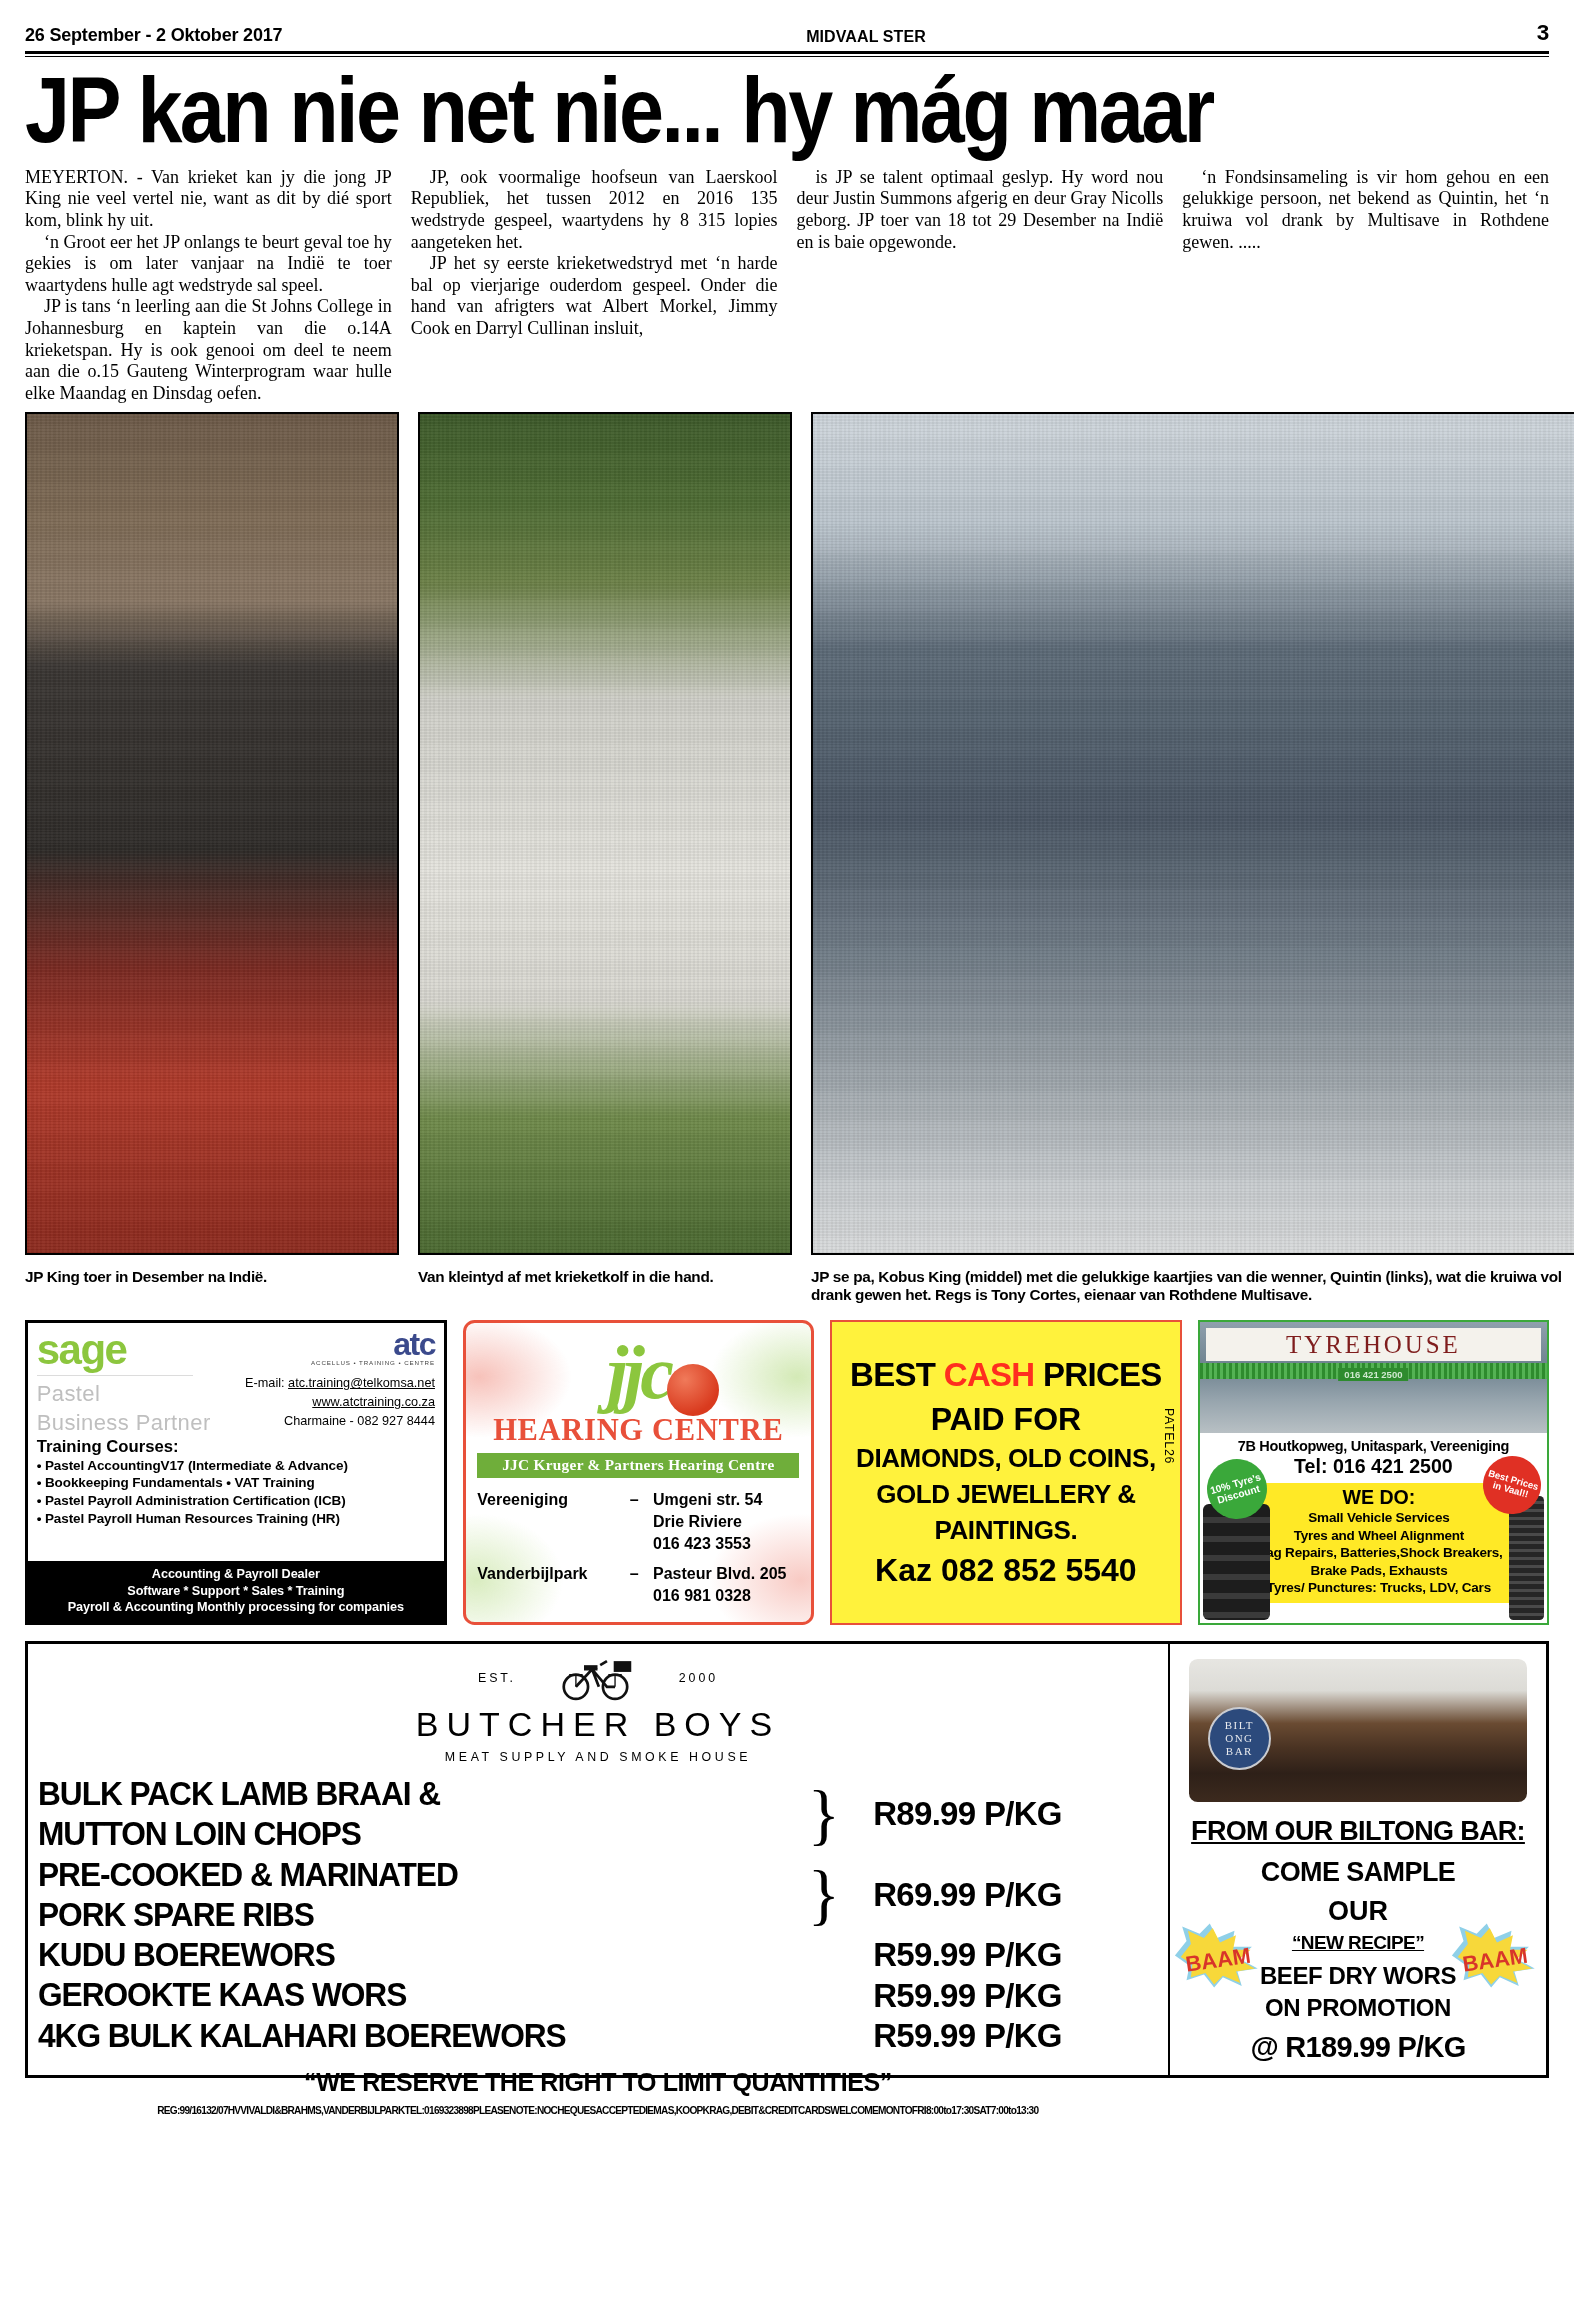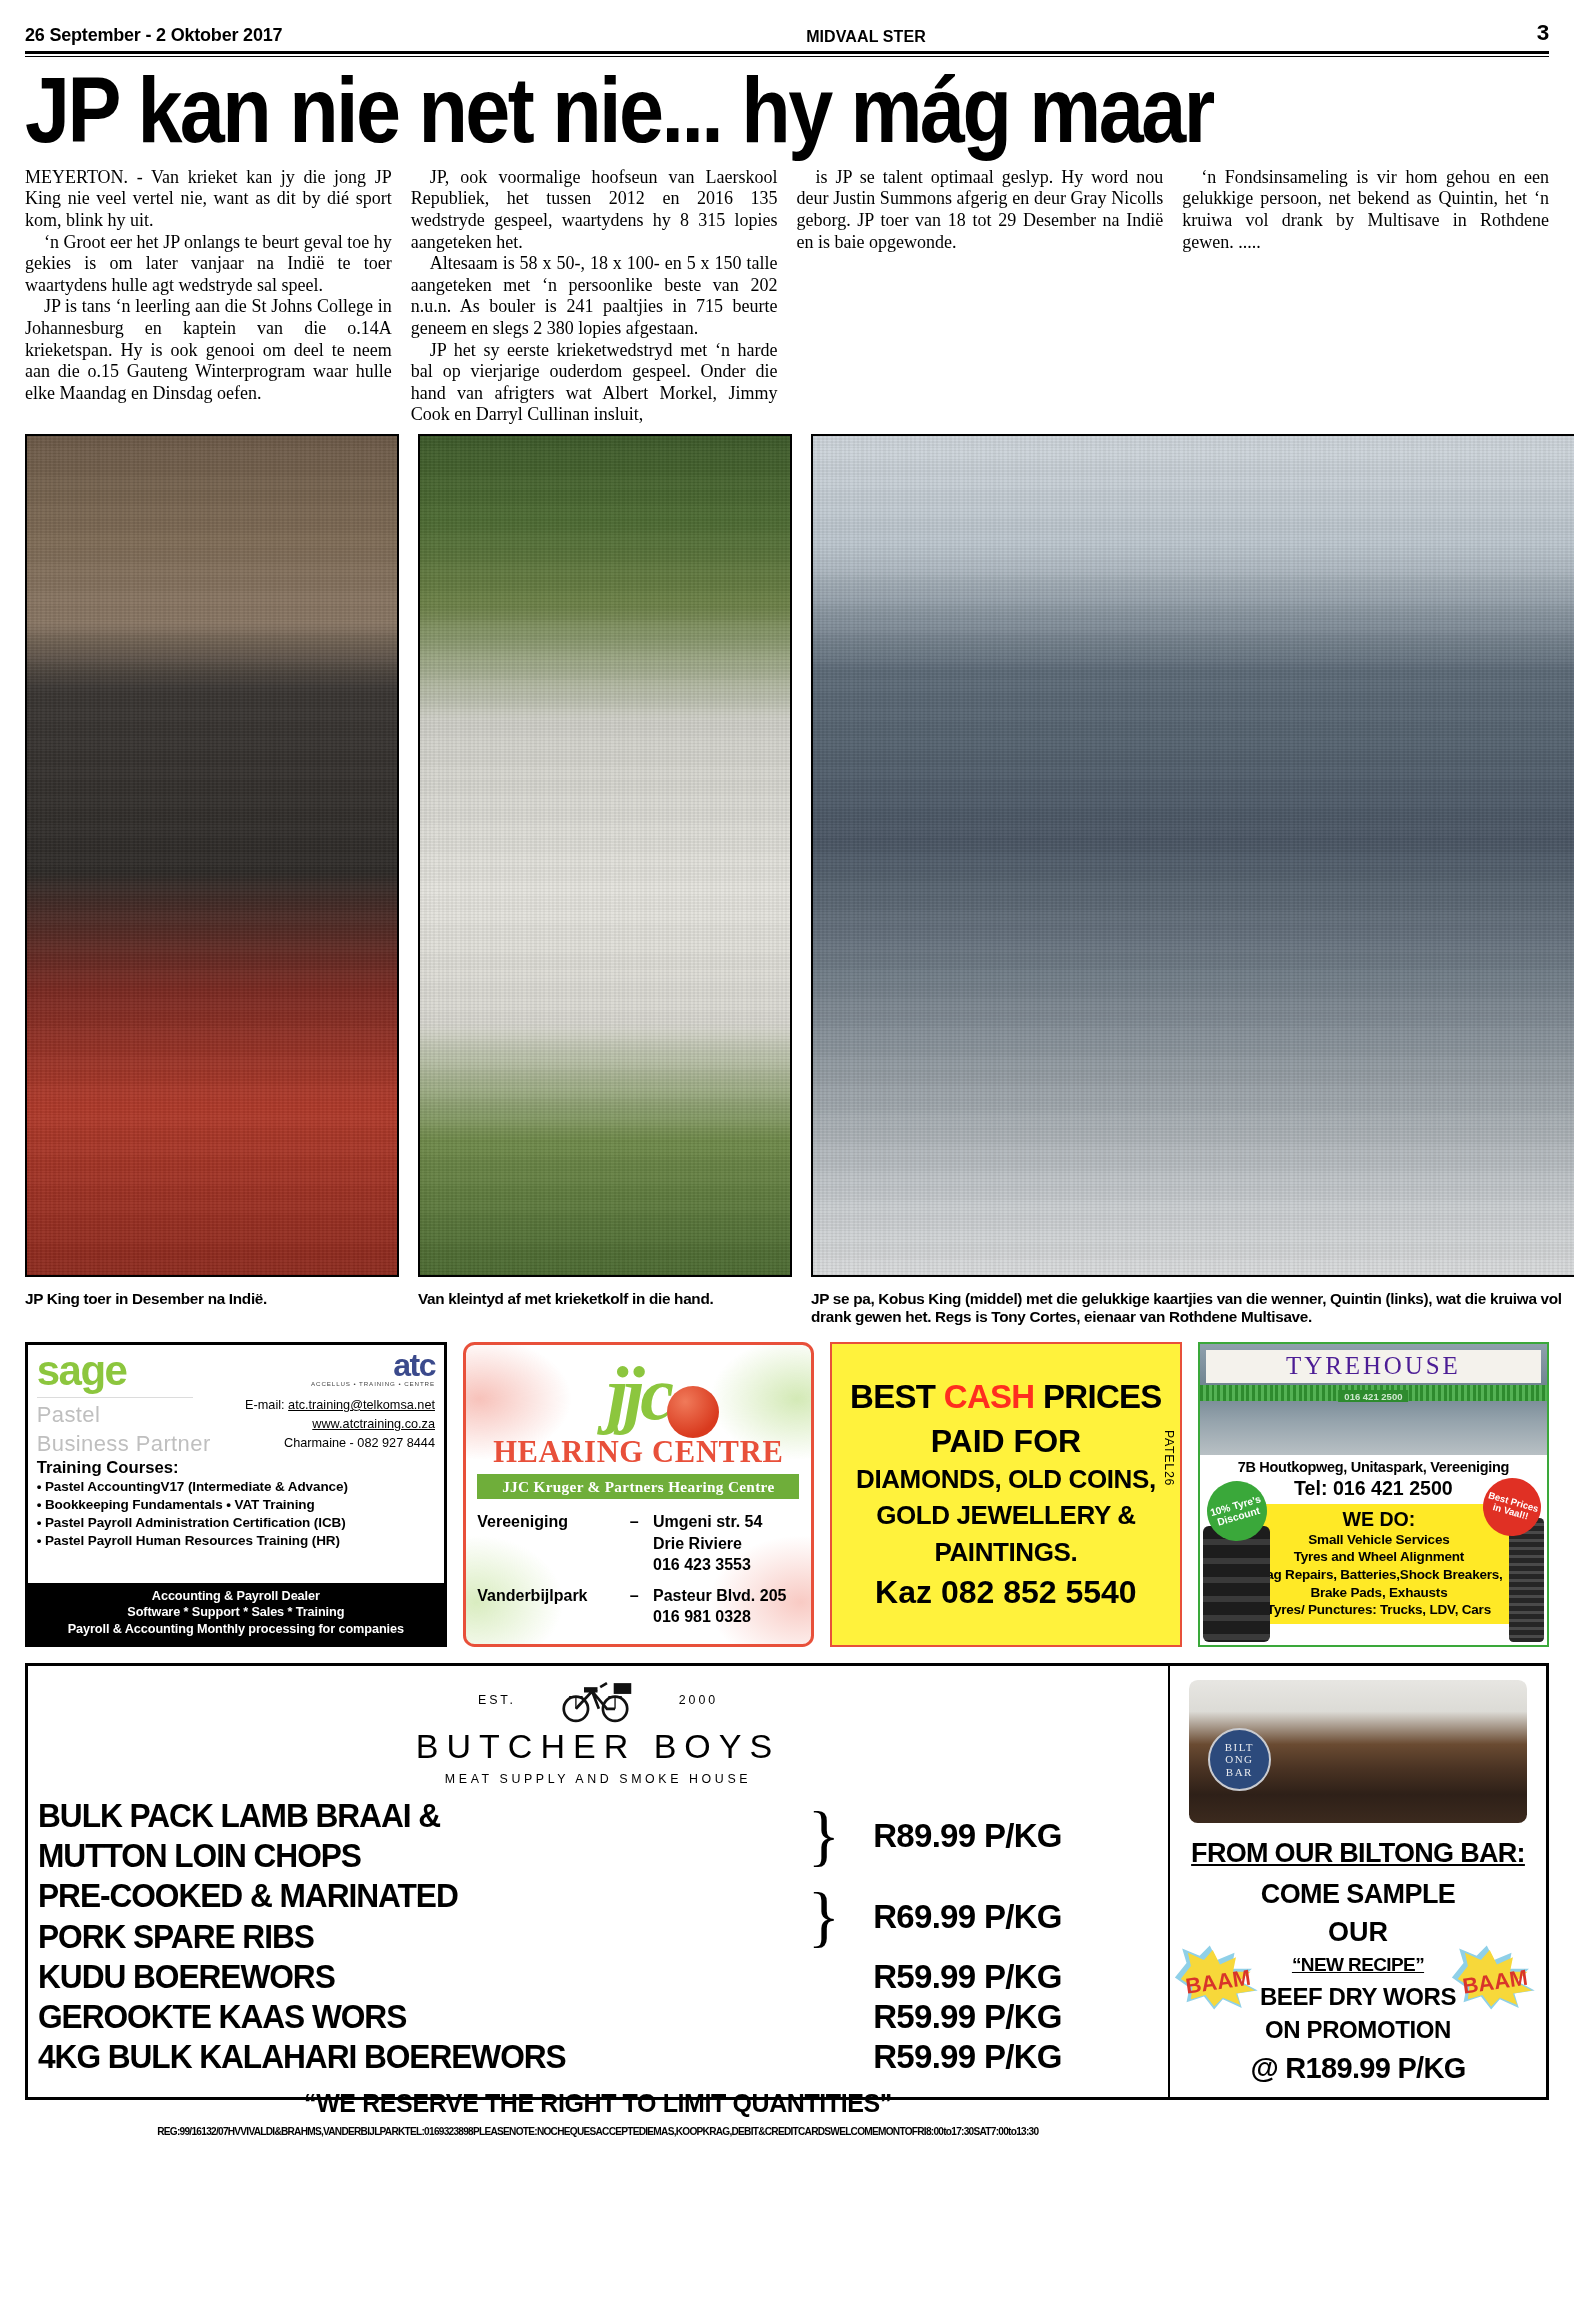--- a/index.html
+++ b/index.html
@@ -132,21 +132,21 @@
   .cash-side { position: absolute; right: 3.6px; top: 86px; writing-mode: vertical-rl;
                font-family: "Liberation Sans", sans-serif; font-size: 12.4px; letter-spacing: 0.7px; }
 
   
   .ad-tyre { width: 369px; border: 2.9px solid #3aa83a; background: #fff; position: relative;
              display: flex; flex-direction: column; }
   .tyre-photo { height: 111px; position: relative; overflow: hidden;
                 background: linear-gradient(180deg,#8fa0ad 0%,#6e828f 40%,#96a4ad 70%,#b8c0c4 100%); }
   .tyre-sign { position: absolute; left: 5.8px; right: 5.8px; top: 5.8px; height: 33px; background: #f4f2ec;
                display: flex; align-items: center; justify-content: center; }
-  .tyre-signtxt { font-family: "Liberation Serif", serif; font-size: 25px; letter-spacing: 2.9px; color: #4c1d95; }
+  .tyre-signtxt { font-family: "Liberation Serif", serif; font-size: 25px; letter-spacing: 2.9px; color: #7f1d1d; }
   .tyre-awn { position: absolute; left: 0; right: 0; top: 41px; height: 16px;
               background: repeating-linear-gradient(90deg, #2e8b2e 0 2.9px, #54b254 2.9px 5.8px); }
   .tyre-tel-mini { position: absolute; left: 50%; transform: translateX(-50%); top: 46px;
                    background: #2e8b2e; color: #cfe8cf; font-family: "Liberation Sans", sans-serif;
                    font-size: 9.5px; padding: 0.7px 5.8px; font-weight: bold; }
   .tyre-addr { font-family: "Liberation Sans", sans-serif; font-weight: bold; font-size: 14.5px;
                text-align: center; margin-top: 4.4px; letter-spacing: -0.3px; }
   .tyre-tel { font-family: "Liberation Sans", sans-serif; font-weight: bold; font-size: 19.6px;
               text-align: center; margin-top: 1.5px; }
   .tyre-yellow { background: #ffe926; margin: 4.4px 33px 0 44px; padding: 3.6px 2.9px 5.8px 2.9px; text-align: center; position: relative; }
@@ -221,21 +221,20 @@
   <h1 class="headline">JP kan nie net nie... hy mág maar</h1>
 
   <div class="cols">
     <div class="col">
       <p class="lead">MEYERTON. - Van krieket kan jy die jong JP King nie veel vertel nie, want as dit by dié sport kom, blink hy uit.</p>
       <p>‘n Groot eer het JP onlangs te beurt geval toe hy gekies is om later vanjaar na Indië te toer waartydens hulle agt wedstryde sal speel.</p>
       <p>JP is tans ‘n leerling aan die St Johns College in Johannesburg en kaptein van die o.14A krieketspan. Hy is ook genooi om deel te neem aan die o.15 Gauteng Winterprogram waar hulle elke Maandag en Dinsdag oefen.</p>
     </div>
     <div class="col">
       <p>JP, ook voormalige hoofseun van Laerskool Republiek, het tussen 2012 en 2016 135 wedstryde gespeel, waartydens hy 8 315 lopies aangeteken het.</p>
-      <p>Altesaam is 58 x 50-, 18 x 100- en 5 x 150 talle aangeteken met ‘n persoonlike beste van 202 n.u.n. As bouler is 241 paaltjies in 715 beurte geneem en slegs 2 380 lopies afgestaan.</p>
       <p>JP het sy eerste krieketwedstryd met ‘n harde bal op vierjarige ouderdom gespeel. Onder die hand van afrigters wat Albert Morkel, Jimmy Cook en Darryl Cullinan insluit,</p>
     </div>
     <div class="col">
       <p>is JP se talent optimaal geslyp. Hy word nou deur Justin Summons afgerig en deur Gray Nicolls geborg. JP toer van 18 tot 29 Desember na Indië en is baie opgewonde.</p>
     </div>
     <div class="col">
       <p>‘n Fondsinsameling is vir hom gehou en een gelukkige persoon, net bekend as Quintin, het ‘n kruiwa vol drank by Multisave in Rothdene gewen.  .....</p>
     </div>
   </div>
 

